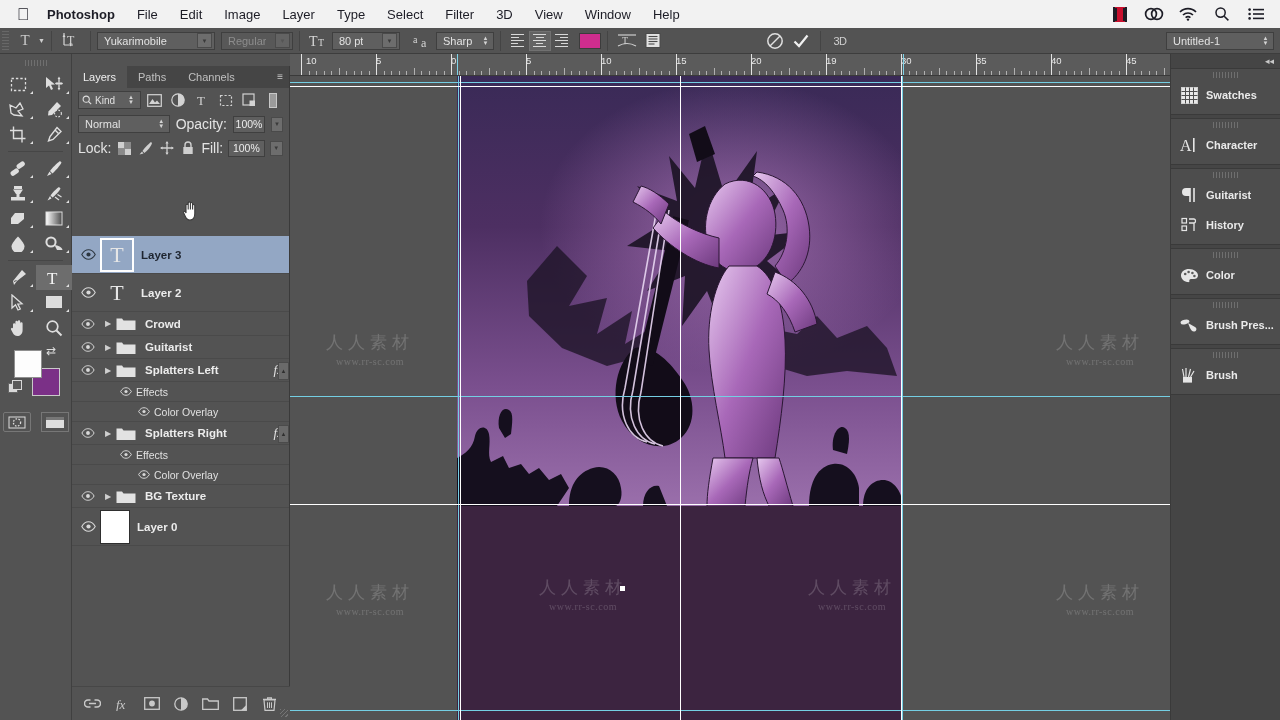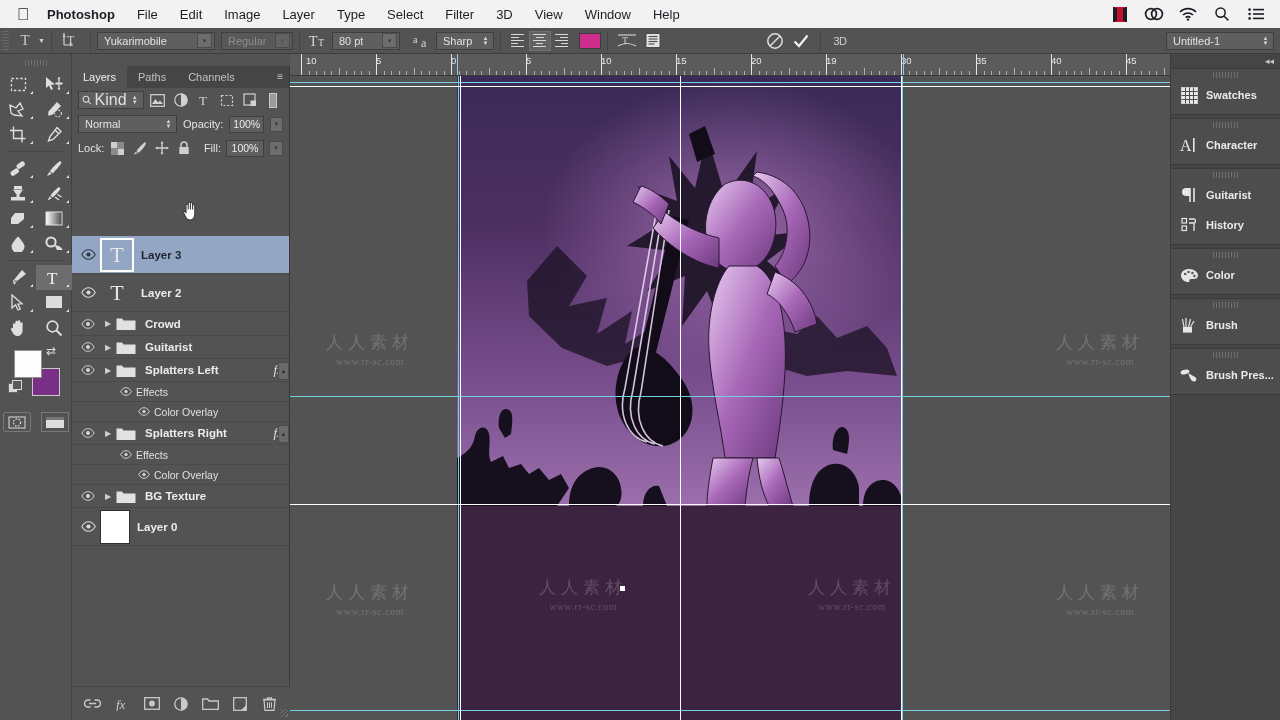--- a/index.html
+++ b/index.html
@@ -105,25 +105,25 @@
     position:absolute; left:72px; top:66px; width:218px; height:654px;
     background:#535353; border-right:1px solid #3a3a3a;
   }
   .panel-tabs { display:flex; align-items:center; height:22px; background:#454545; position:relative; }
   .ptab { padding:0 11px; height:22px; line-height:22px; font-size:11px; font-weight:normal; color:#c0c0c0; }
   .ptab.active { background:#535353; color:#f0f0f0; }
   .ptab-menu { position:absolute; right:6px; top:5px; color:#c8c8c8; font-size:10px; }
   .filter-row { display:flex; align-items:center; height:24px; padding:0 6px; gap:4px; }
   .kind-box { width:66px; height:18px; background:#5f5f5f; border:1px solid #3f3f3f;
               display:flex; align-items:center; padding:0 3px; gap:3px; }
-  .kind-box .lbl { font-size:16px; color:#e0e0e0; }
+  .kind-box .lbl { font-size:10px; color:#e0e0e0; }
   .ficon { width:21px; height:19px; display:flex; align-items:center; justify-content:center; color:#d3d3d3; }
   .blend-row { display:flex; align-items:center; height:24px; padding:0 6px; gap:6px; }
   .blend-combo { width:108px; }
-  .lbl-sm { font-size:11px; color:#e3e3e3; white-space:nowrap; }
+  .lbl-sm { font-size:14px; color:#e3e3e3; white-space:nowrap; }
   .val-box { width:38px; height:17px; background:#5f5f5f; border:1px solid #3f3f3f;
              display:flex; align-items:center; justify-content:center; font-size:10.5px; color:#ececec; }
   .mini-btn { width:14px; height:15px; background:#6d6d6d; border:1px solid #4a4a4a;
               display:flex; align-items:center; justify-content:center; font-size:6px; color:#3a3a3a; }
   .lock-row { display:flex; align-items:center; height:24px; padding:0 6px; gap:5px; }
   .lock-ico { width:17px; height:17px; display:flex; align-items:center; justify-content:center; color:#d0d0d0; }
 
   .layers-list { position:absolute; top:170px; left:0; right:0; bottom:34px; overflow:hidden; }
   .layer-row {
     height:38px; display:flex; align-items:center; position:relative;
@@ -1174,42 +1174,42 @@
         </span>
         <span class="dock-lbl">Color</span>
       </div>
     </div>
 
 
     <div class="dock-group">
       <div class="dock-grip"></div>
       <div class="dock-item">
         <span class="dock-ico">
+          <svg width="19" height="15" viewBox="0 0 19 15">
+              <ellipse cx="5" cy="4" rx="4.5" ry="2.2" transform="rotate(-12 5 4)" fill="#e6e6e6"></ellipse>
+              <path d="M8 5 L15 9 C17 10 17 13 14.5 13.5 C12.5 14 11 12 10 10 Z" fill="#e6e6e6"></path>
+            </svg>
+        </span>
+        <span class="dock-lbl">Brush Pres...</span>
+      </div>
+    </div>
+
+    <div class="dock-group">
+      <div class="dock-grip"></div>
+      <div class="dock-item">
+        <span class="dock-ico">
           <svg width="17" height="17" viewBox="0 0 17 17">
               <g stroke="#e6e6e6" stroke-width="1.2" fill="none">
                 <line x1="3" y1="10" x2="1.5" y2="2"></line>
                 <line x1="5" y1="10" x2="5" y2="1"></line>
                 <line x1="7.5" y1="10" x2="9.5" y2="2"></line>
                 <line x1="9.5" y1="10" x2="13" y2="4"></line>
               </g>
               <rect x="2" y="10" width="9" height="5.6" fill="#e6e6e6"></rect>
             </svg>
         </span>
         <span class="dock-lbl">Brush</span>
       </div>
     </div>
 
-    <div class="dock-group">
-      <div class="dock-grip"></div>
-      <div class="dock-item">
-        <span class="dock-ico">
-          <svg width="19" height="15" viewBox="0 0 19 15">
-              <ellipse cx="5" cy="4" rx="4.5" ry="2.2" transform="rotate(-12 5 4)" fill="#e6e6e6"></ellipse>
-              <path d="M8 5 L15 9 C17 10 17 13 14.5 13.5 C12.5 14 11 12 10 10 Z" fill="#e6e6e6"></path>
-            </svg>
-        </span>
-        <span class="dock-lbl">Brush Pres...</span>
-      </div>
-    </div>
-
   </div>
 
 </div>
 
 </body></html>

